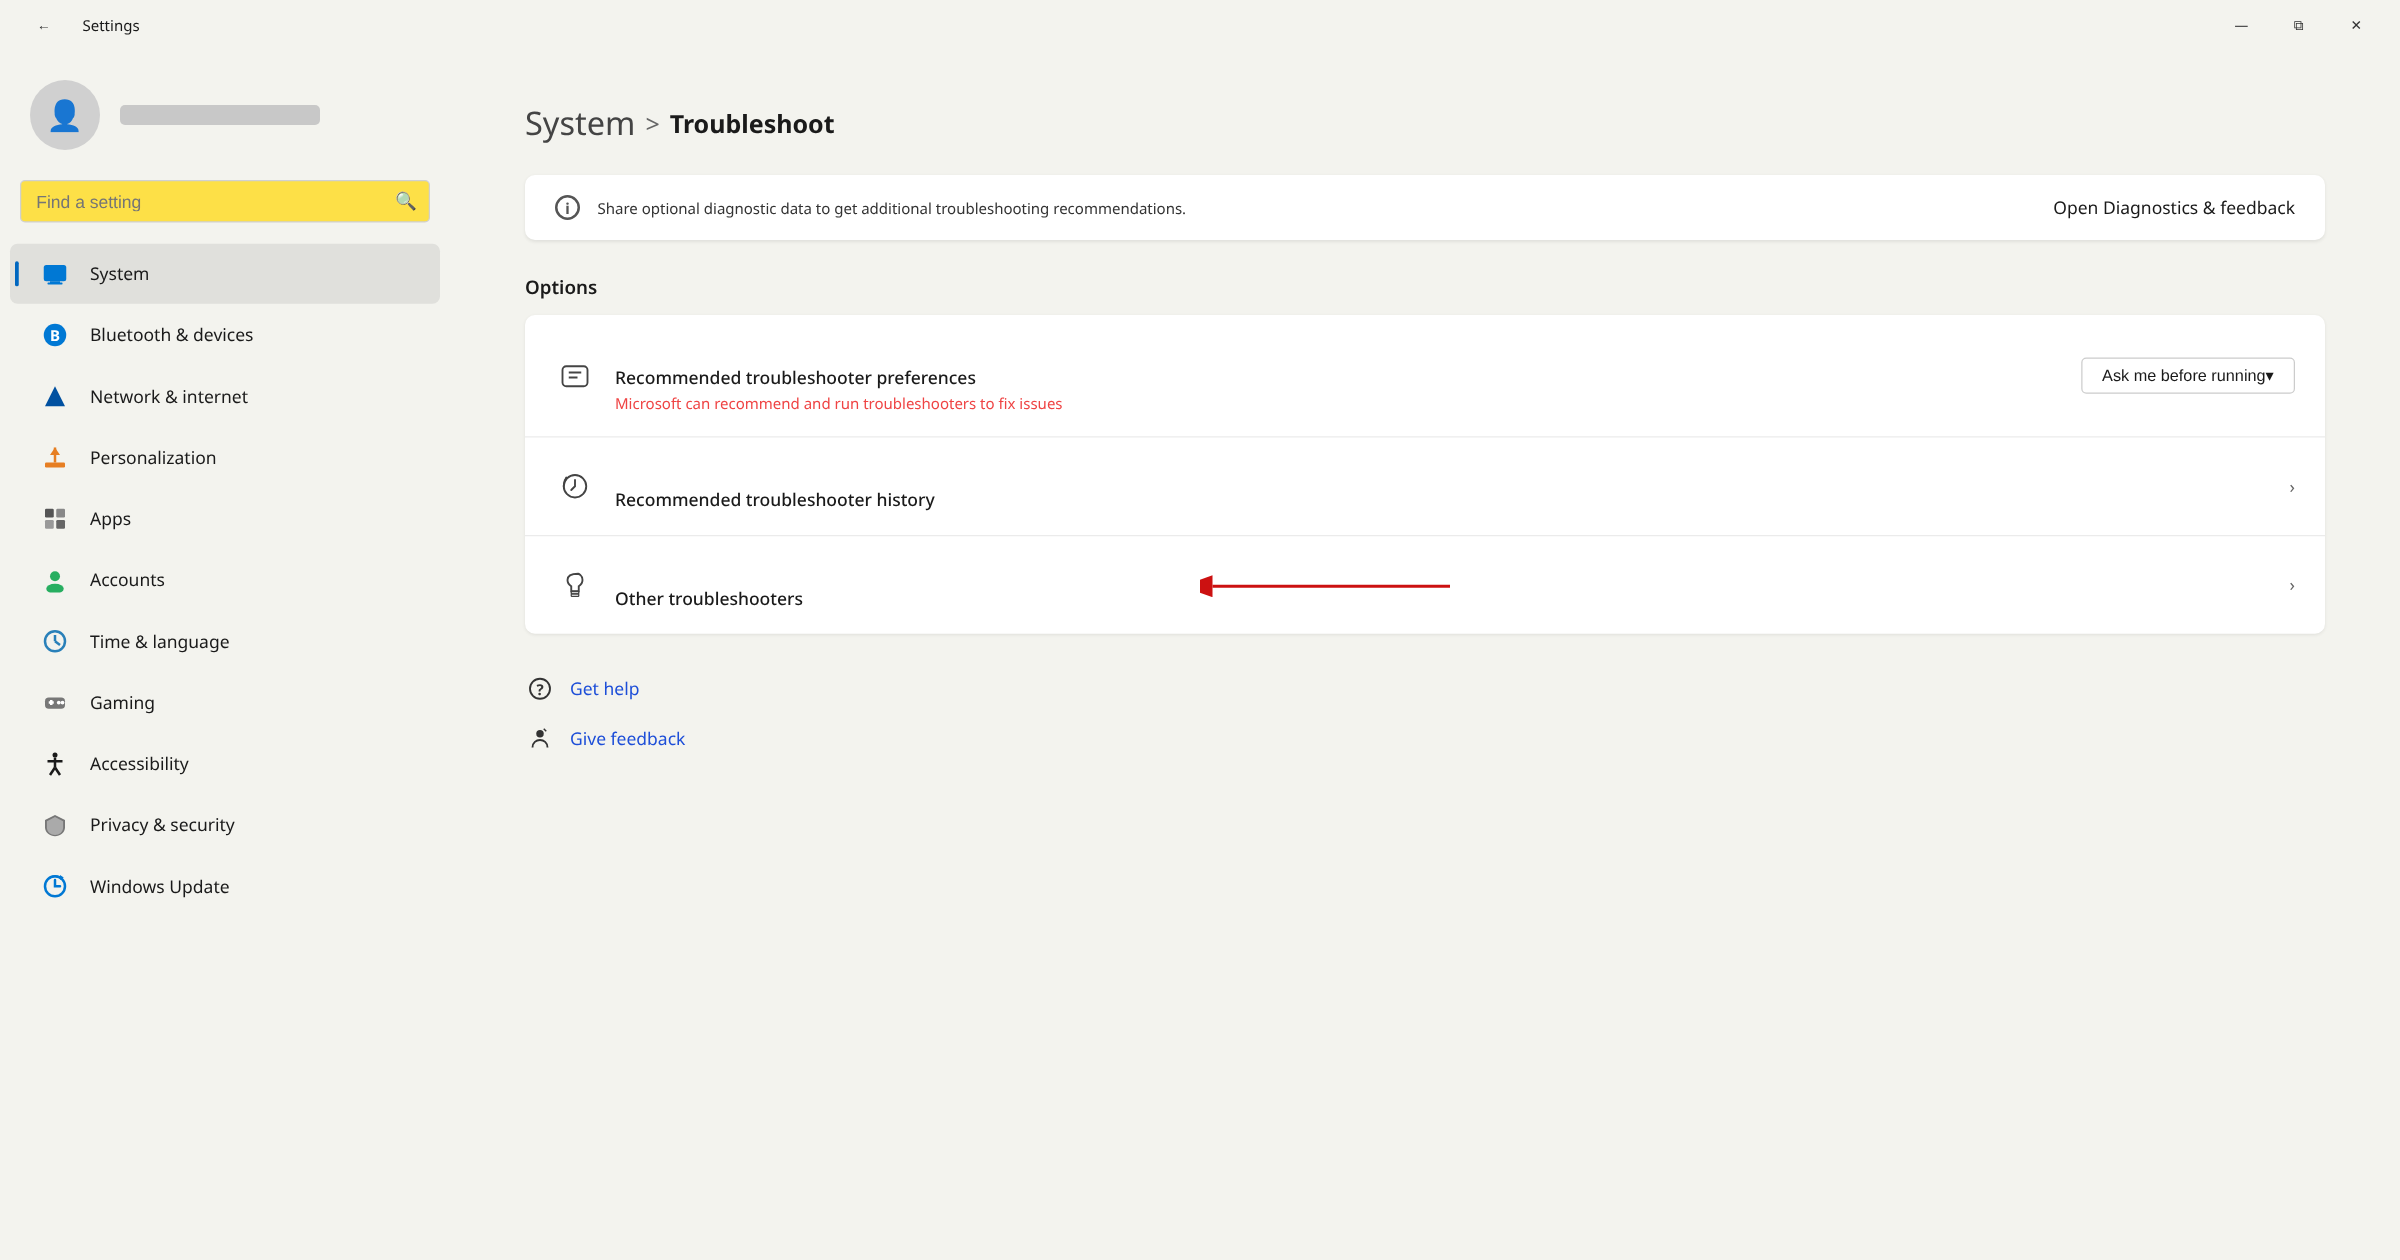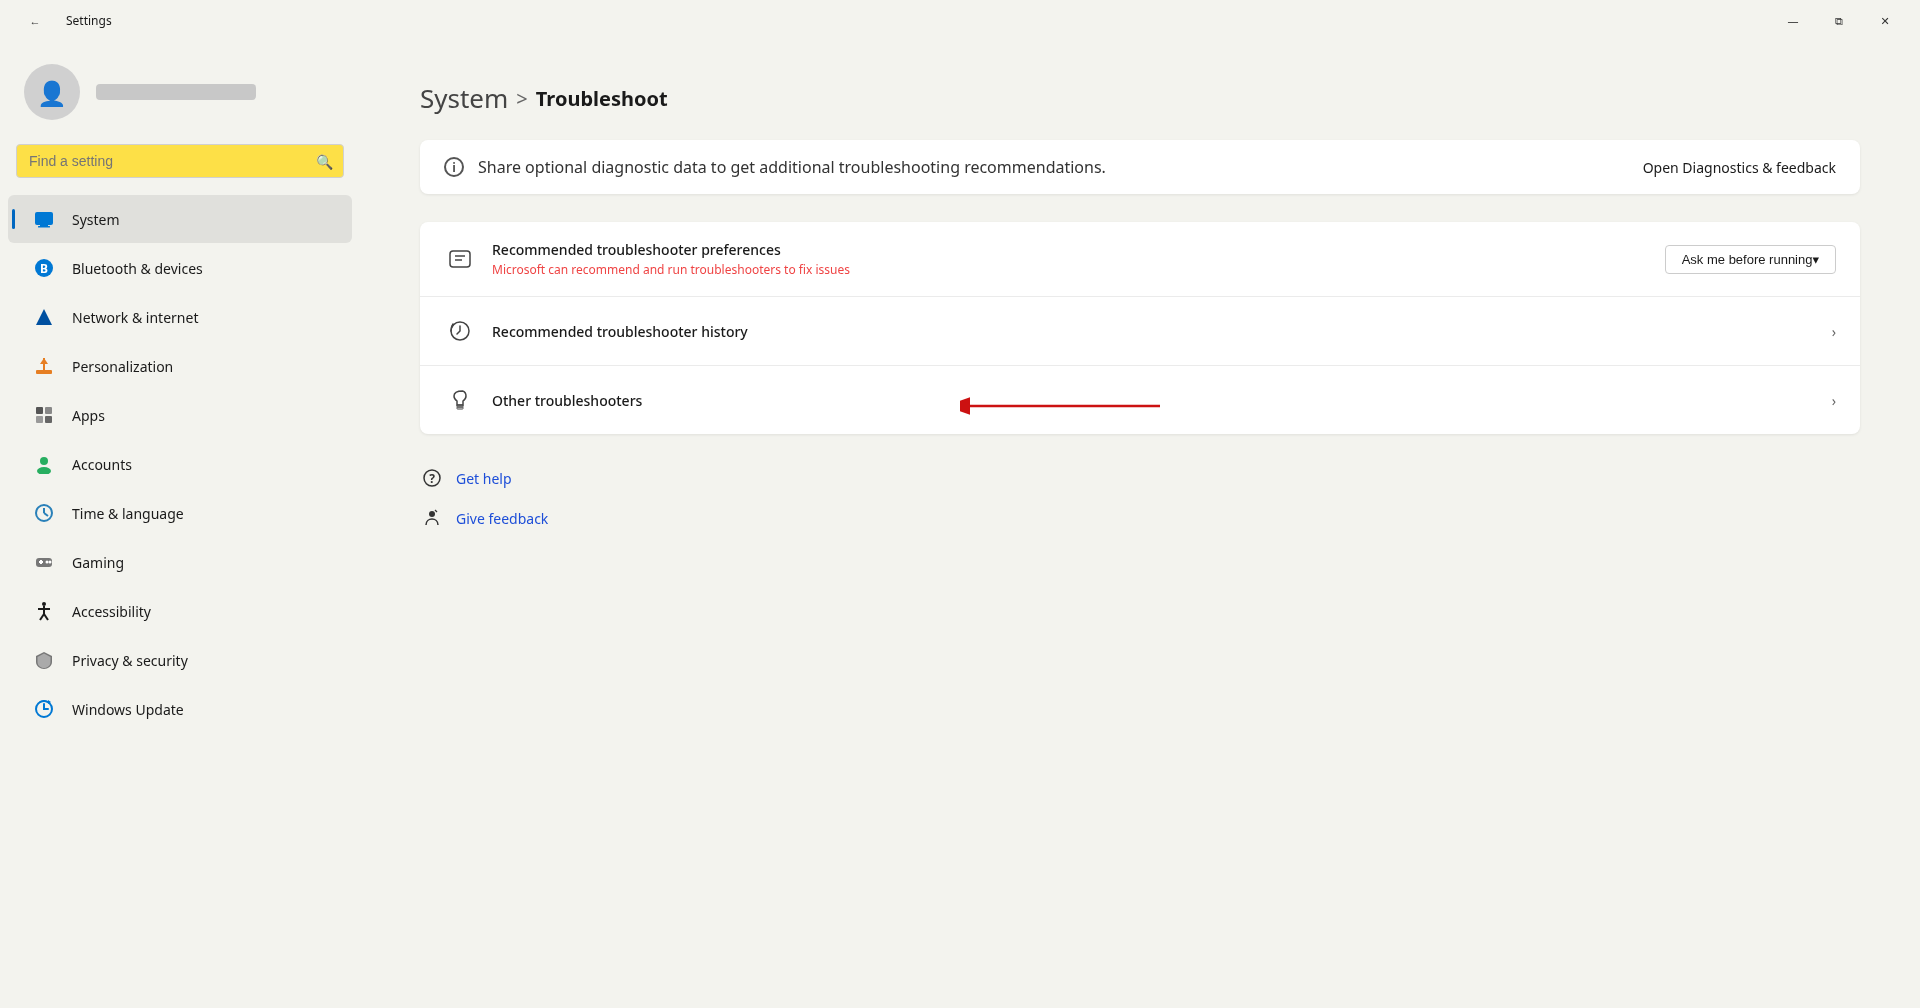--- a/index.html
+++ b/index.html
@@ -208,21 +208,21 @@
       border: 2px solid #555;
       display: flex;
       align-items: center;
       justify-content: center;
       font-size: 12px;
       font-weight: bold;
       color: #555;
       flex-shrink: 0;
     }
     .info-text {
-      font-size: 16px;
+      font-size: 12px;
       color: #333;
     }
     .info-link {
       font-size: 14px;
       color: #1a1a1a;
       cursor: pointer;
       white-space: nowrap;
     }
 
     
@@ -254,20 +254,21 @@
       height: 32px;
       display: flex;
       align-items: center;
       justify-content: center;
       flex-shrink: 0;
       margin-right: 16px;
       color: #444;
     }
     .option-content {
       flex: 1;
+      margin-top: 23px;
     }
     .option-title {
       font-size: 14px;
       color: #1a1a1a;
       font-weight: 500;
     }
     .option-subtitle {
       font-size: 12px;
       color: #ef4444;
       margin-top: 2px;
@@ -489,20 +490,21 @@
     </div>
 
     <div class="info-banner">
       <div class="info-banner-left">
         <div class="info-icon">i</div>
         <span class="info-text">Share optional diagnostic data to get additional troubleshooting recommendations.</span>
       </div>
       <span class="info-link">Open Diagnostics &amp; feedback</span>
     </div>
 
+    <div class="section-title">Options</div>
 
     <div class="options-card">
 
       <div class="option-row">
         <div class="option-icon">
           <svg width="24" height="24" viewBox="0 0 24 24" fill="none">
             <rect x="2" y="4" width="20" height="16" rx="3" stroke="#444" stroke-width="1.5" fill="none"></rect>
             <line x1="7" y1="9" x2="17" y2="9" stroke="#444" stroke-width="1.5"></line>
             <line x1="7" y1="13" x2="14" y2="13" stroke="#444" stroke-width="1.5"></line>
             <circle cx="4" cy="4" r="0" fill="none"></circle>

